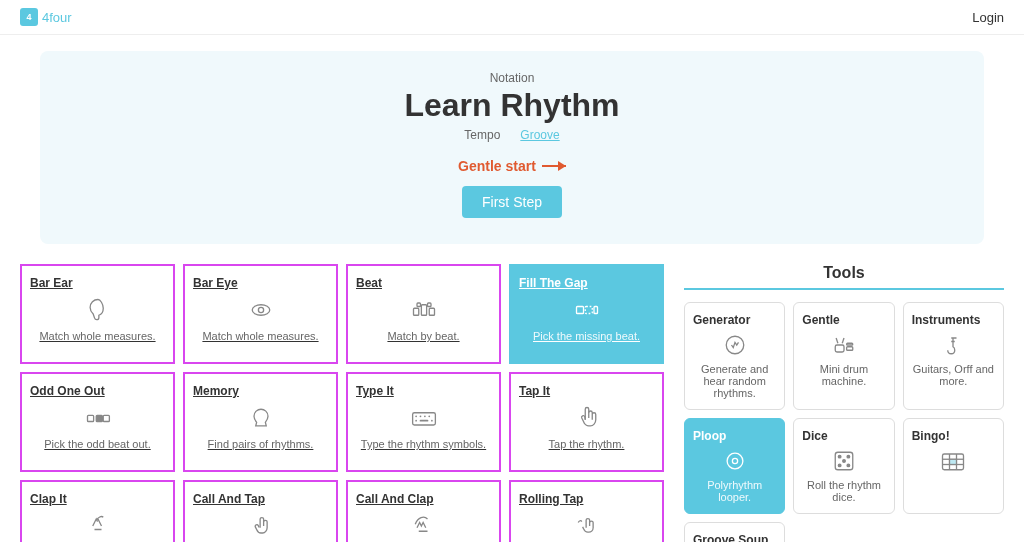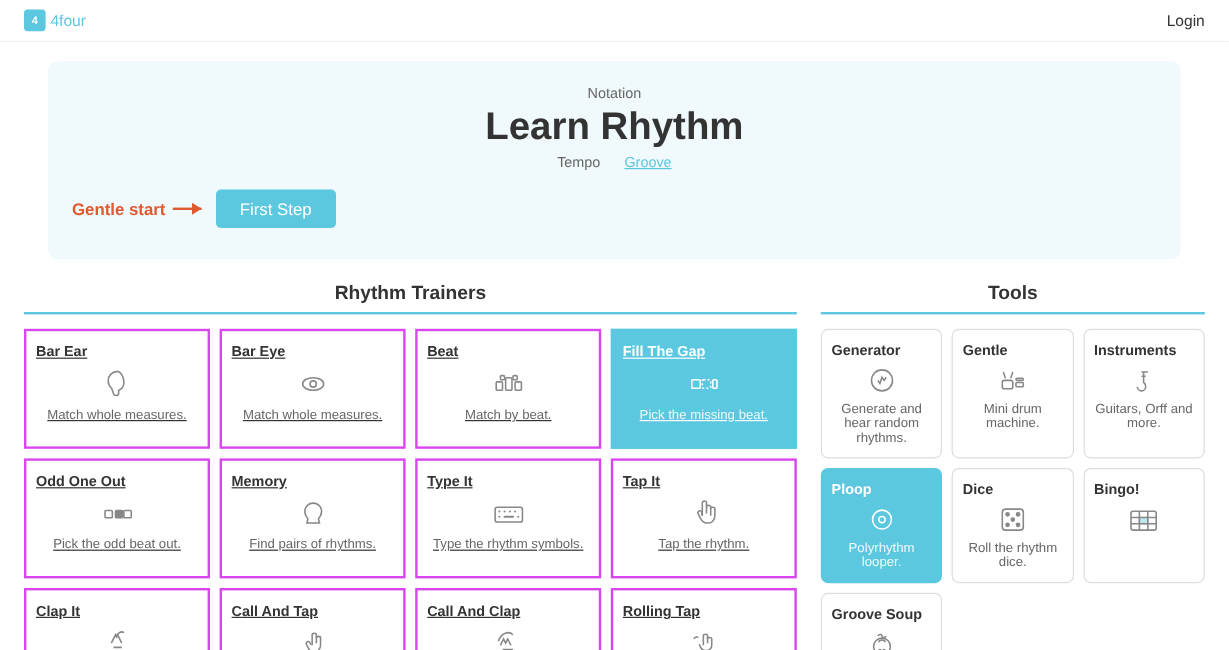--- a/index.html
+++ b/index.html
@@ -71,23 +71,24 @@
       color: #666;
       margin-bottom: 16px;
     }
     .hero-subtitle-row .groove {
       color: #5bc8e0;
       text-decoration: underline;
     }
     .hero-cta {
       display: flex;
       align-items: center;
-      justify-content: flex-start;
+      justify-content: center;
       gap: 12px;
       padding-bottom: 16px;
+      flex-direction: column;
     }
     .gentle-start {
       color: #e05a30;
       font-weight: bold;
       font-size: 14px;
       display: flex;
       align-items: center;
       gap: 6px;
     }
     .arrow {
@@ -256,21 +257,20 @@
         <span class="arrow"></span>
       </span>
       <button class="first-step-btn">First Step</button>
     </div>
   </div>
 </div>
 
 <div class="main-content">
 
   <div class="section">
-    <div class="section-title">Rhythm Trainers</div>
     <div class="grid-3" id="rhythm-grid">
 
     <div class="card">
     <div class="card-title">Bar Ear</div>
     <div class="card-icon">
             <svg viewBox="0 0 32 32" fill="none" stroke="#888" stroke-width="1.5" class="icon-svg">
               <path d="M16 4C11 4 7 8 7 13c0 3 1.5 5.5 3.5 7.5l1.5 4.5c.3 1 1.2 2 2.5 2 1.5 0 2.5-1 2.5-2.5V22c3-1 5-4 5-8 0-5-3.5-10-6-10z"></path>
             </svg>
           </div>
     <div class="card-desc">Match whole measures.</div>

